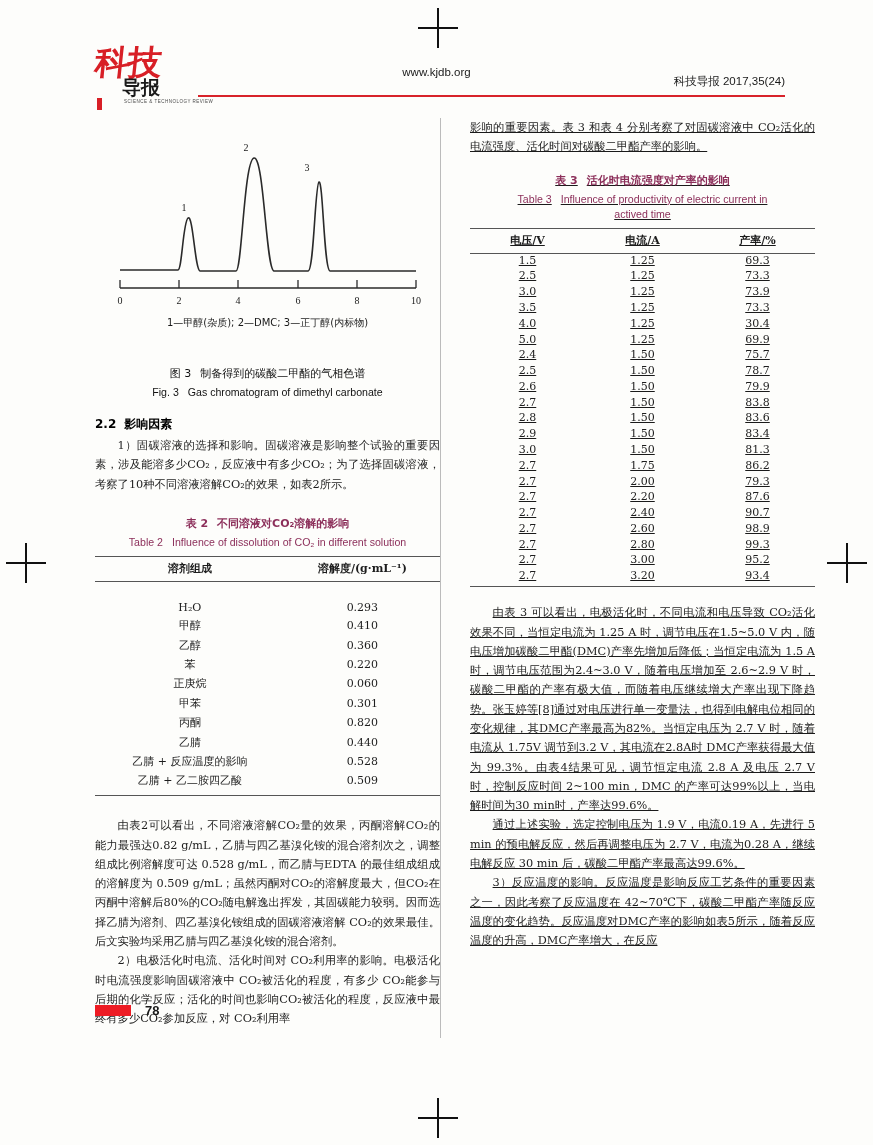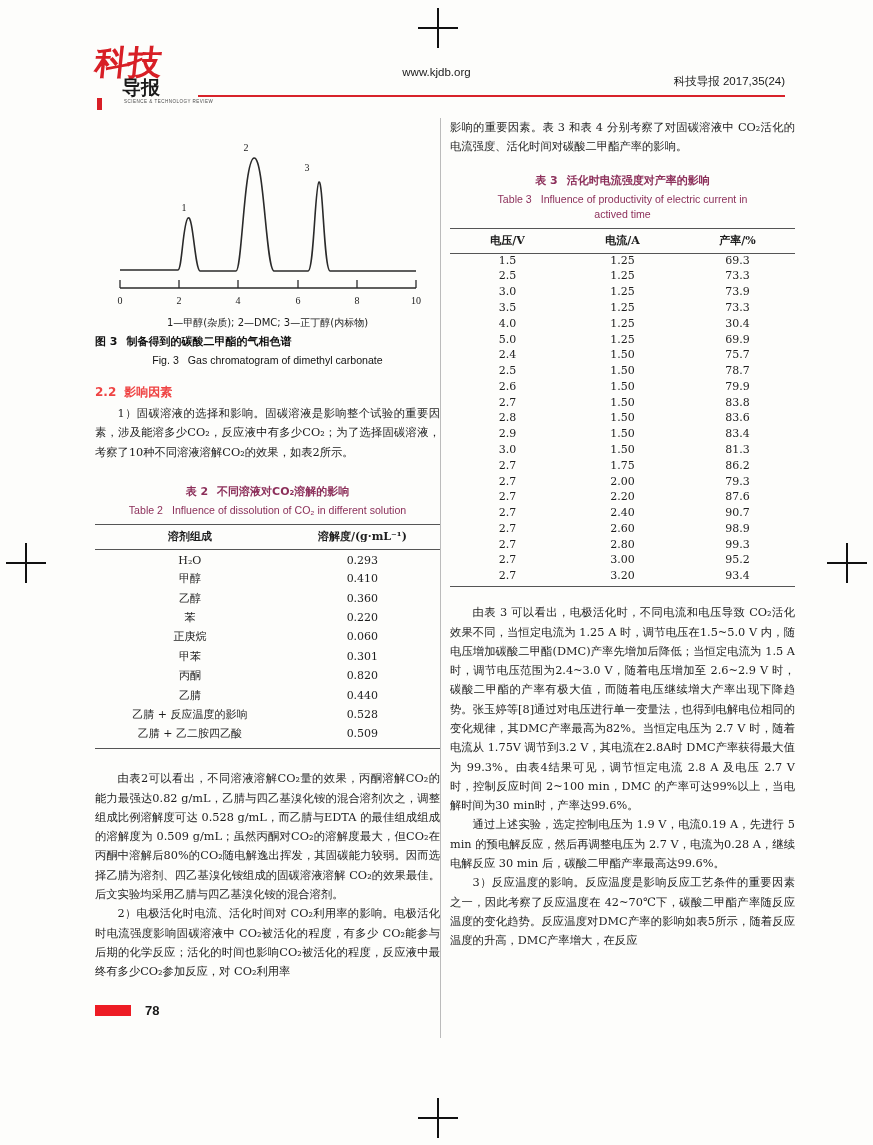--- a/index.html
+++ b/index.html
@@ -130,21 +130,21 @@
     white-space: nowrap;
   }
 
   
   .col {
     position: absolute;
     top: 118px;
     width: 345px;
   }
   .col-left  { left: 95px; }
-  .col-right { left: 450px; }
+  .col-right { left: 470px; text-decoration: underline; }
 
   .col-divider {
     position: absolute;
     left: 440px;
     top: 118px;
     width: 1px;
     height: 920px;
     background: #bbbbbb;
   }
 
@@ -157,21 +157,21 @@
     text-justify: inter-ideograph;
     font-family: "DejaVu Serif", "Liberation Serif", serif;
     color: #1d1d1d;
   }
   p.indent { text-indent: 2em; }
   .sec-head {
     font-size: 12px;
     font-weight: 700;
     margin: 18px 0 3px 0;
     font-family: "DejaVu Sans", sans-serif;
-    color: #ef4444;
+    color: #000000;
   }
   .sec-head .num { margin-right: 8px; }
 
   
   .figure {
     position: relative;
     margin: 0 0 0 0;
     width: 345px;
   }
   .chart-box {
@@ -183,24 +183,25 @@
   .chart-svg { display: block; }
 
   .fig-legend {
     text-align: center;
     font-size: 10px;
     font-family: "DejaVu Sans", sans-serif;
     margin-top: 8px;
     color: #1a1a1a;
   }
   .fig-cap-cn {
+    text-align: center;
     font-size: 11px;
-    font-weight: 700;
+    font-weight: 400;
     font-family: "DejaVu Sans", sans-serif;
-    margin-top: 4px;
+    margin-top: 36px;
     color: #111;
   }
   .fig-cap-en {
     text-align: center;
     font-size: 10.6px;
     font-family: "Liberation Sans", sans-serif;
     margin-top: 5px;
     color: #111;
   }
   .cap-sp { display: inline-block; width: 9px; }
@@ -235,21 +236,21 @@
     border-top: 1.6px solid #555;
     border-bottom: 1px solid #555;
     text-align: center;
     font-size: 11px;
   }
   table.data tbody td {
     text-align: center;
     padding: 2.2px 0;
     font-size: 11px;
   }
-  table.data tbody tr:first-child td { padding-top: 4px; }
+  table.data tbody tr:first-child td { padding-top: 19px; }
   table.data tbody tr:last-child td  { padding-bottom: 7px; }
   table.data tbody { border-bottom: 1.6px solid #555; }
   table.data.tight tbody tr:first-child td { padding-top: 0; }
   table.data.tight tbody td { padding: 1.4px 0; }
   table.data.tight tbody tr:last-child td { padding-bottom: 4px; }
 
   
   .footer {
     position: absolute;
     left: 95px;

